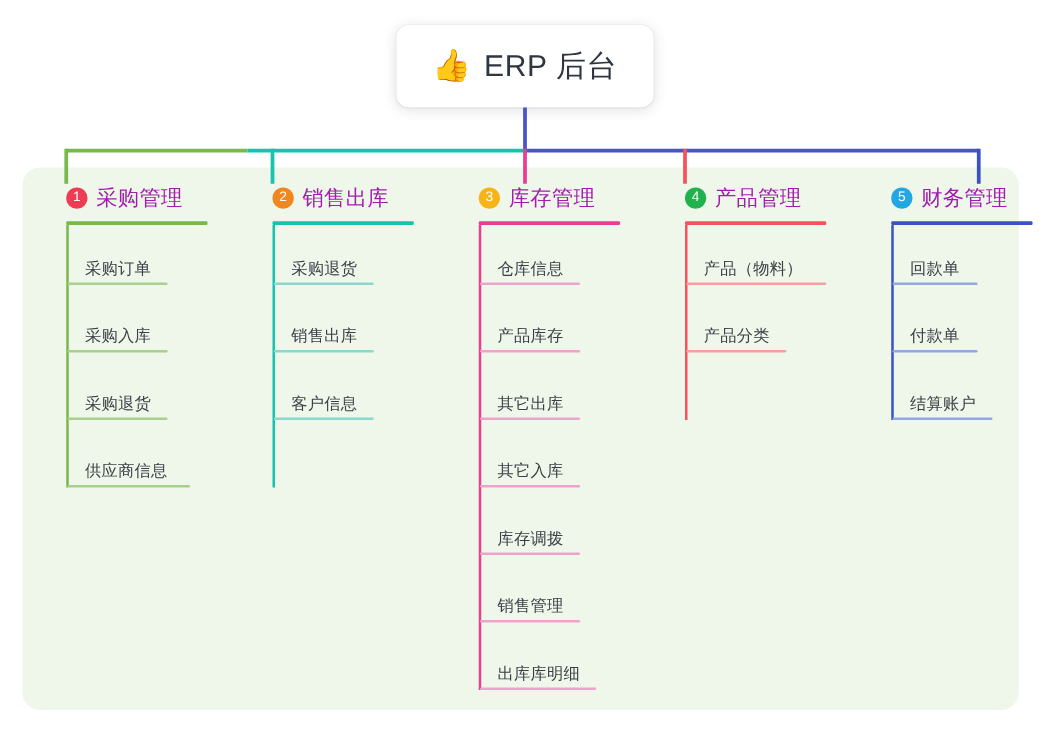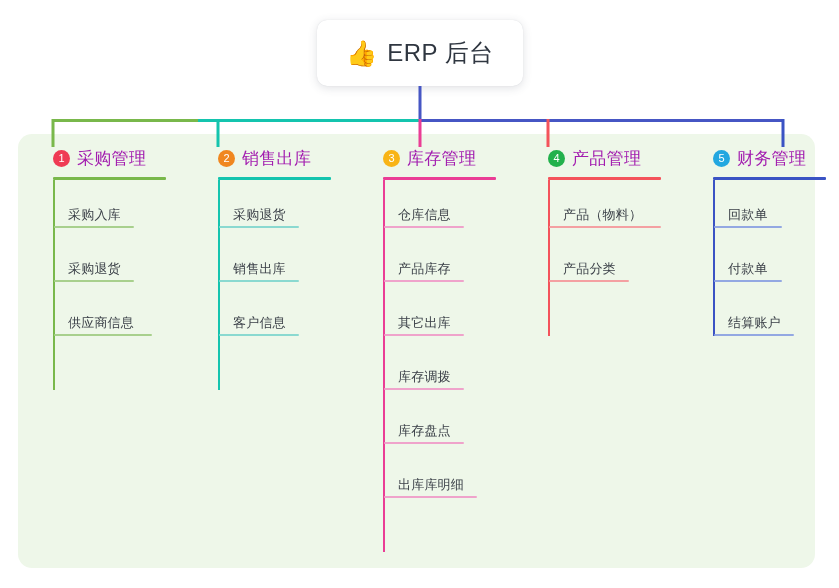--- a/index.html
+++ b/index.html
@@ -174,20 +174,24 @@
   <div class="columns" id="columns">
       <div class="column" style="left: 35px; width: 150px;">
         <div class="col-head">
           <span class="badge" style="background: rgb(239, 59, 84);">1</span>
           <span class="col-title">采购管理</span>
         </div>
         <div class="col-rule" style="background: rgb(121, 184, 75); width: 113px; margin-left: 18px;"></div>
         <div class="leaves">
           <div class="spine" style="background: rgb(121, 184, 75); height: 210px;"></div>
           <div class="leaf">
+            <span class="leaf-label">采购订单</span>
+            <div class="leaf-rule" style="background: rgb(168, 208, 141); width: 80px;"></div>
+          </div>
+          <div class="leaf">
             <span class="leaf-label">采购入库</span>
             <div class="leaf-rule" style="background: rgb(168, 208, 141); width: 80px;"></div>
           </div>
           <div class="leaf">
             <span class="leaf-label">采购退货</span>
             <div class="leaf-rule" style="background: rgb(168, 208, 141); width: 80px;"></div>
           </div>
           <div class="leaf">
             <span class="leaf-label">供应商信息</span>
             <div class="leaf-rule" style="background: rgb(168, 208, 141); width: 98px;"></div>
@@ -230,25 +234,29 @@
           </div>
           <div class="leaf">
             <span class="leaf-label">产品库存</span>
             <div class="leaf-rule" style="background: rgb(239, 163, 203); width: 80px;"></div>
           </div>
           <div class="leaf">
             <span class="leaf-label">其它出库</span>
             <div class="leaf-rule" style="background: rgb(239, 163, 203); width: 80px;"></div>
           </div>
           <div class="leaf">
+            <span class="leaf-label">其它入库</span>
+            <div class="leaf-rule" style="background: rgb(239, 163, 203); width: 80px;"></div>
+          </div>
+          <div class="leaf">
             <span class="leaf-label">库存调拨</span>
             <div class="leaf-rule" style="background: rgb(239, 163, 203); width: 80px;"></div>
           </div>
           <div class="leaf">
-            <span class="leaf-label">库存盘点</span>
+            <span class="leaf-label">销售管理</span>
             <div class="leaf-rule" style="background: rgb(239, 163, 203); width: 80px;"></div>
           </div>
           <div class="leaf">
             <span class="leaf-label">出库库明细</span>
             <div class="leaf-rule" style="background: rgb(239, 163, 203); width: 93px;"></div>
           </div>
         </div>
       </div>
       <div class="column" style="left: 530px; width: 150px;">
         <div class="col-head">

